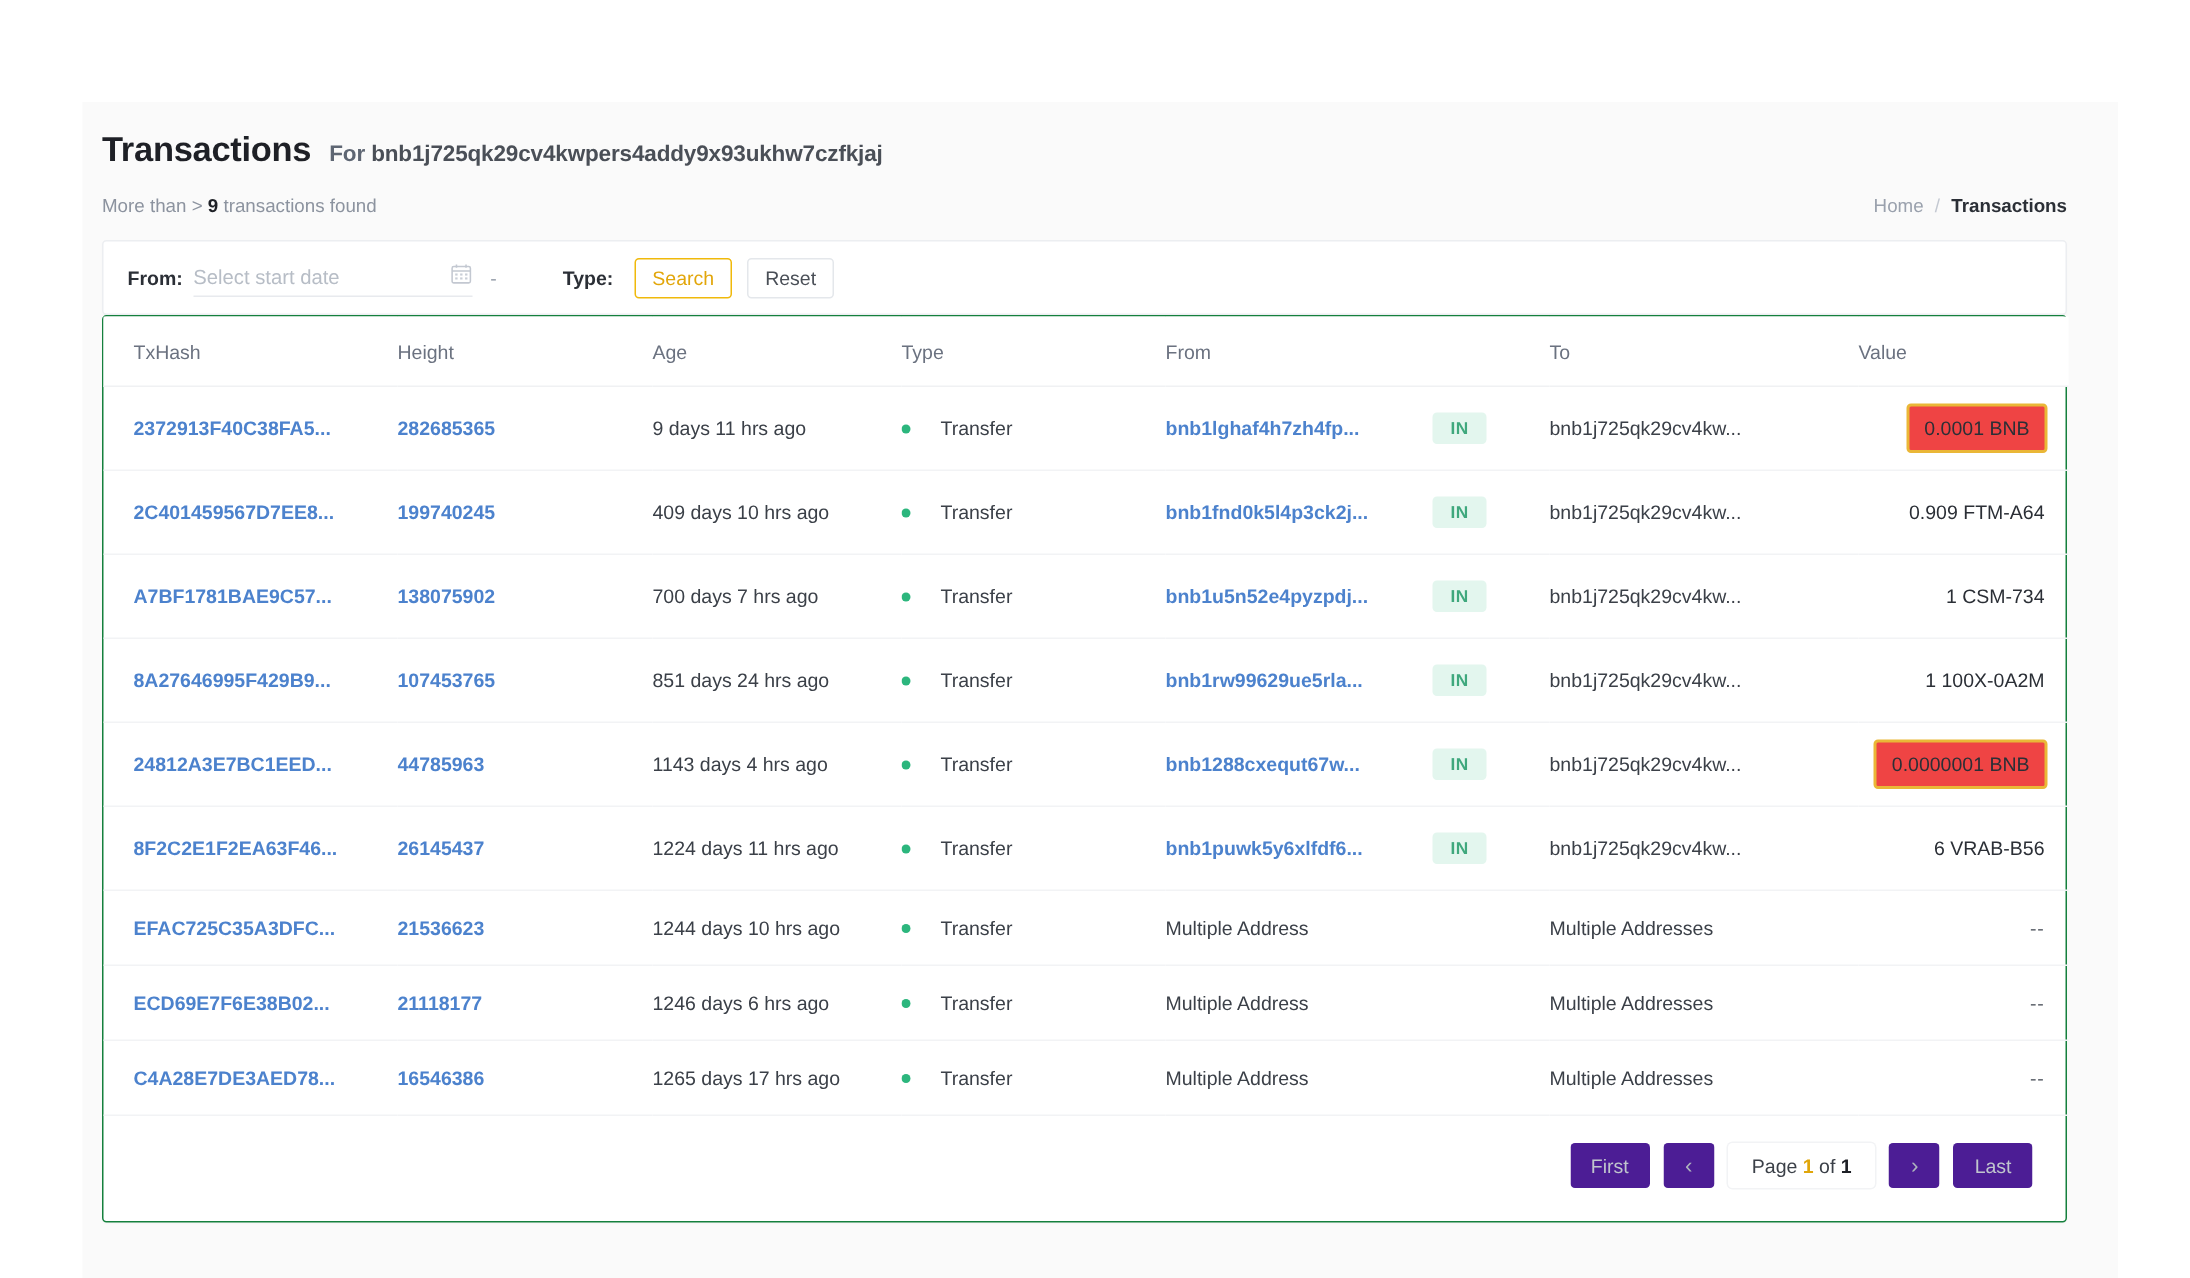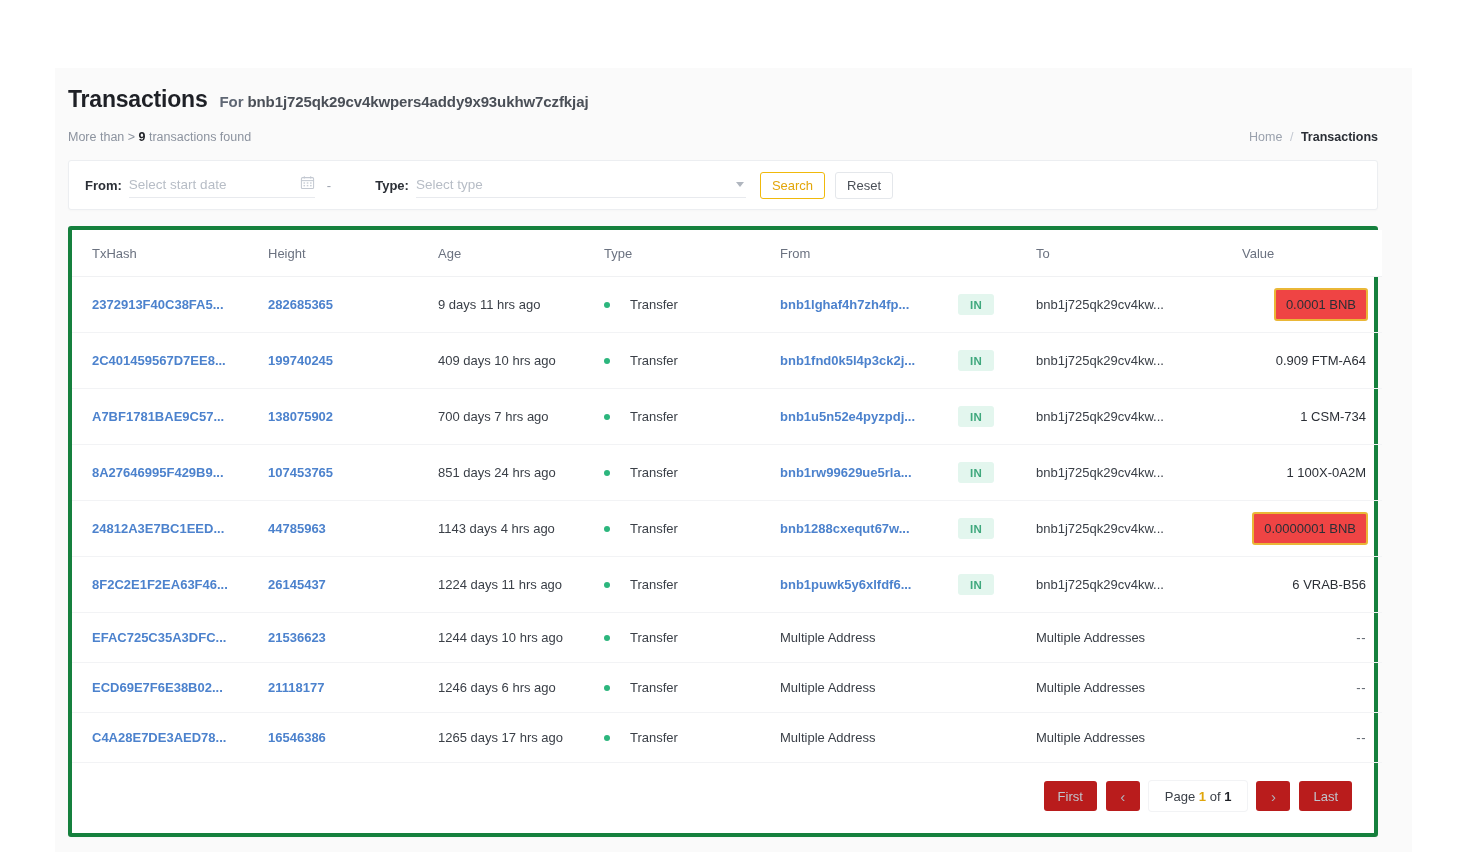--- a/index.html
+++ b/index.html
@@ -146,23 +146,22 @@
     margin-left: 14px;
   }
   .btn-reset {
     border: 1px solid #e4e7eb;
     color: #4a4f57;
     margin-left: 10px;
   }
 
   
   .table-card {
-    margin-top: 16px;
     background: #ffffff;
-    border: 4px solid #15803d;
+    border: 1px solid #15803d;
     border-radius: 3px;
     box-shadow: 0 1px 2px rgba(20,24,33,0.02);
   }
   table.tx {
     width: 100%;
     border-collapse: collapse;
     table-layout: fixed;
   }
   table.tx th {
     text-align: left;
@@ -252,21 +251,21 @@
     justify-content: flex-end;
     align-items: center;
     gap: 9px;
     padding: 18px 22px 22px 0;
   }
   .pg {
     height: 30px;
     min-width: 34px;
     padding: 0 13px;
     border-radius: 3px;
-    background: #b91c1c;
+    background: #4c1d95;
     color: #c0c5cd;
     font-size: 13px;
     display: flex;
     align-items: center;
     justify-content: center;
     border: 1px solid transparent;
     cursor: default;
   }
   .pg.arrow { color: #aeb4bd; font-size: 15px; padding: 0 11px; }
   .pg.page-info {
@@ -327,24 +326,20 @@
             </svg>
           </span>
         </div>
       </div>
 
       <span class="dash">-</span>
 
 
       <div class="fld" style="margin-left:32px;">
         <span class="fld-label">Type:</span>
-        <div class="type-input">
-          <span class="ph">Select type</span>
-          <span class="caret"></span>
-        </div>
       </div>
 
       <div class="btn btn-search">Search</div>
       <div class="btn btn-reset">Reset</div>
     </div>
 
     <div class="table-card">
       <table class="tx">
         <thead>
           <tr>

